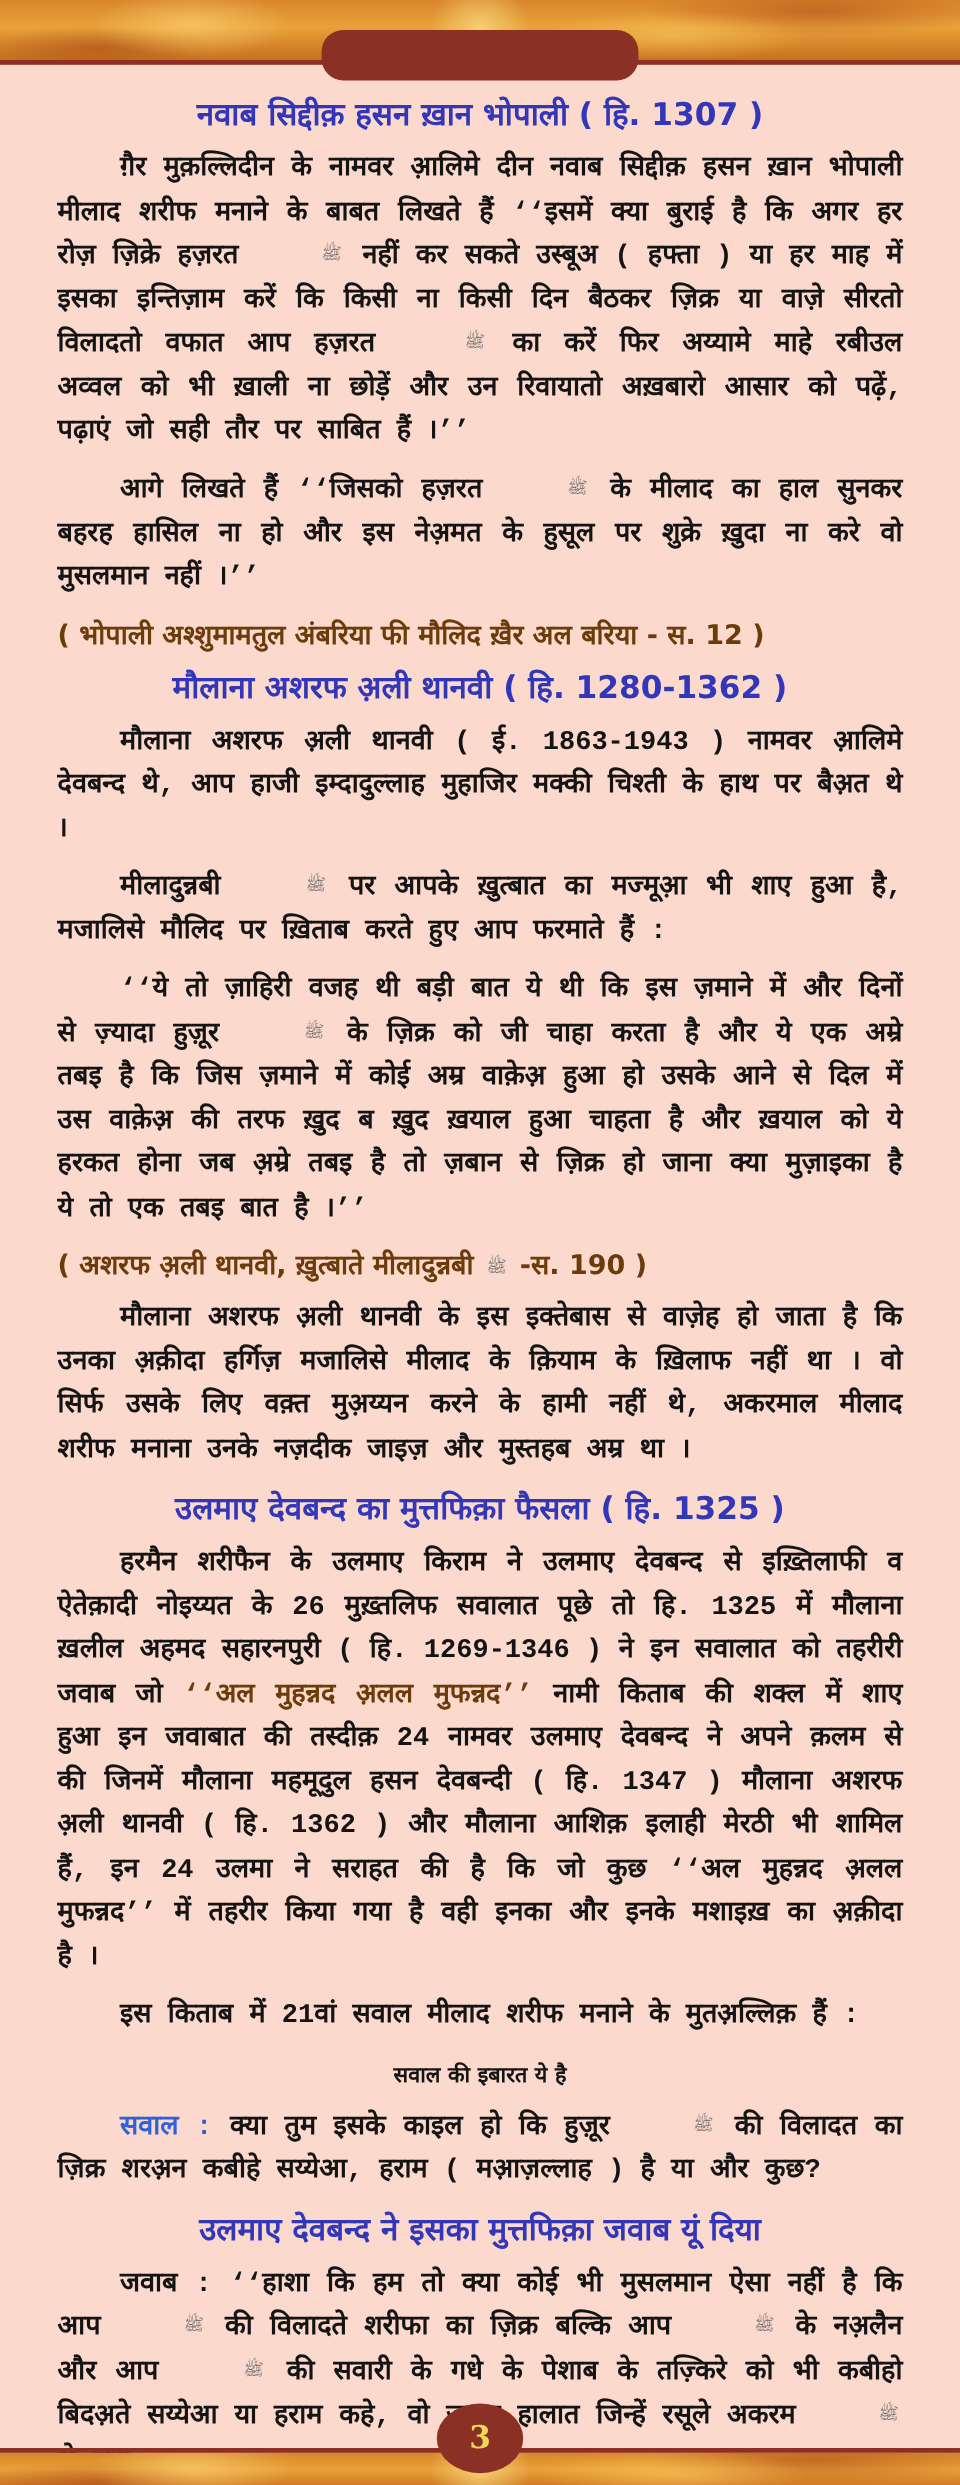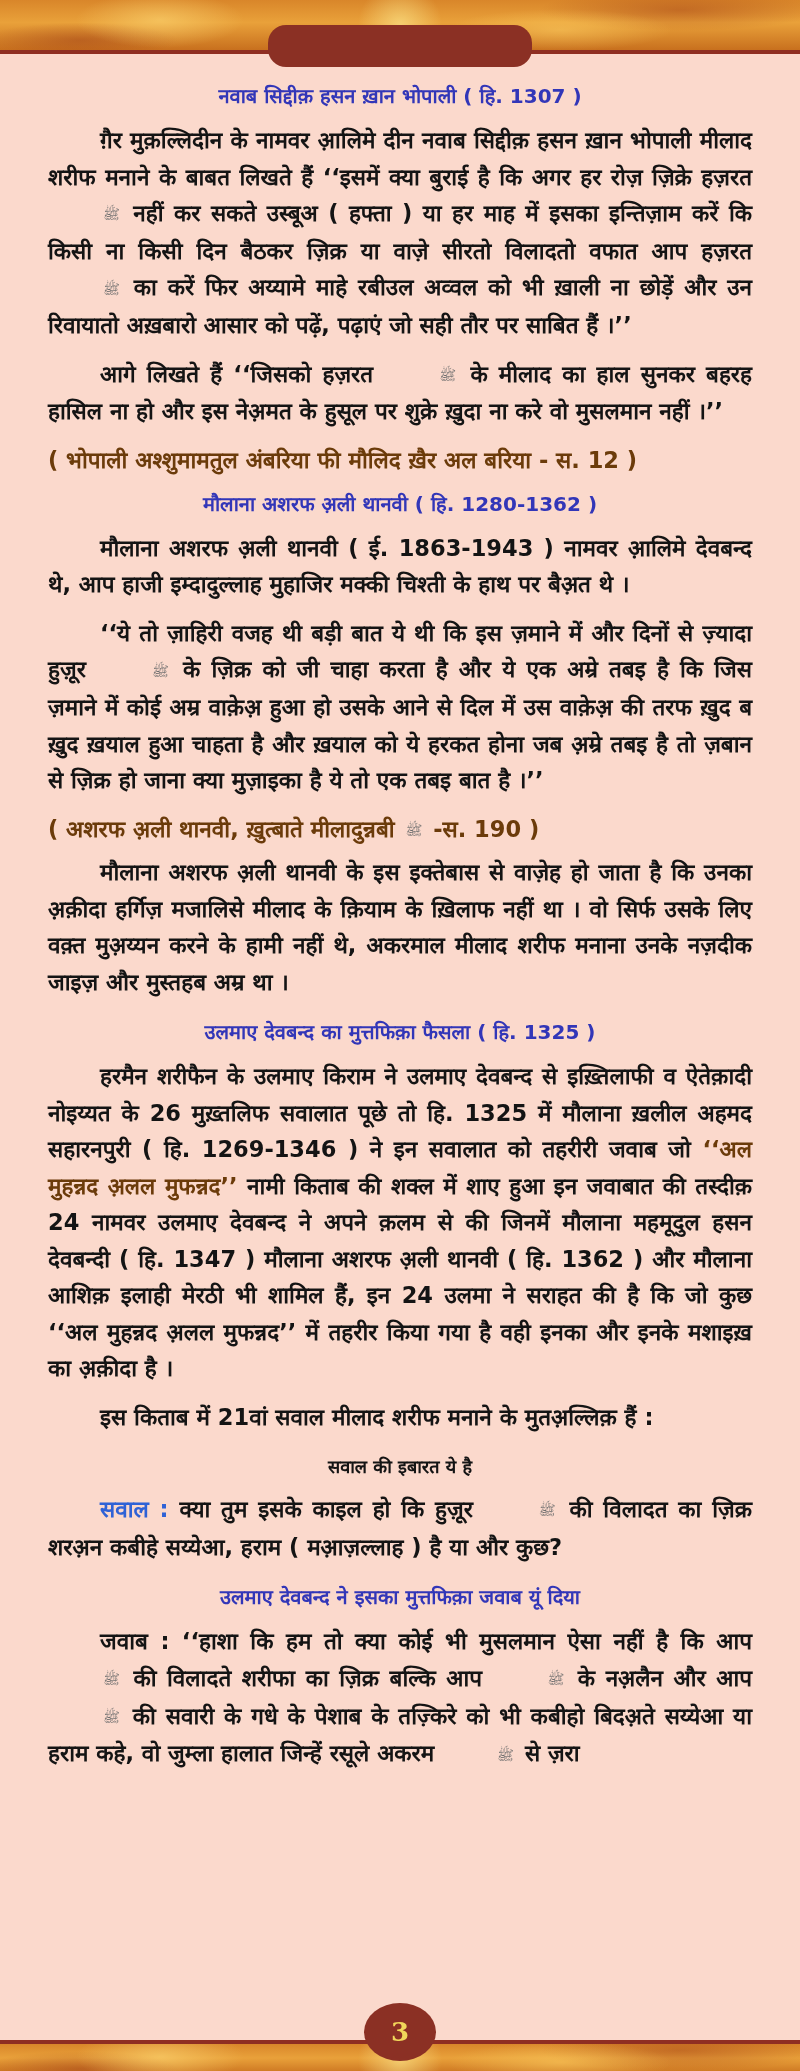--- a/index.html
+++ b/index.html
@@ -29,26 +29,27 @@
     position: absolute; top: 2003px; left: 364px; width: 72px; height: 58px;
     background: #8b3024; border-radius: 50%;
     color: #f1d65a; font-family: "DejaVu Serif", "Liberation Serif", serif;
     font-weight: bold; font-size: 26px; text-align: center; line-height: 58px;
   }
   .content {
     position: absolute; top: 76px; left: 48px; width: 704px;
   }
   .h {
     color: #3236b8; text-align: center; font-weight: bold;
-    font-size: 20px; line-height: 40px; margin: 0 0 6px 0;
+    font-size: 26px; line-height: 40px; margin: 0 0 6px 0;
   }
   .p {
     color: #141414; font-weight: bold; font-size: 22.5px; line-height: 36.5px;
     text-align: justify; text-align-last: left; margin: 0 0 12px 0;
     text-indent: 52px;
+    font-family: Liberation Mono, monospace;
   }
   .cite {
     color: #6b3b0a; font-weight: bold; font-size: 22.5px; line-height: 36px;
     margin: 0 0 6px 0;
   }
   .cite.center { }
   .cite.right { }
   .sub-h {
     color: #141414; font-weight: bold; font-size: 18px; line-height: 40px;
     text-align: center; margin: 0 0 4px 0;
@@ -68,20 +69,21 @@
 
 <div class="content">
 
   <div class="h">नवाब सिद्दीक़ हसन ख़ान भोपाली ( हि. 1307 )</div>
   <p class="p"><span>ग़ैर मुक़ल्लिदीन के नामवर आ़लिमे दीन नवाब सिद्दीक़ हसन ख़ान भोपाली मीलाद शरीफ मनाने के बाबत लिखते हैं ‘‘इसमें क्या बुराई है कि अगर हर रोज़ ज़िक्रे हज़रत</span> <span class="pbuh">ﷺ</span> <span>नहीं कर सकते उस्बूअ ( हफ्ता ) या हर माह में इसका इन्तिज़ाम करें कि किसी ना किसी दिन बैठकर ज़िक्र या वाज़े सीरतो विलादतो वफात आप हज़रत</span> <span class="pbuh">ﷺ</span> <span>का करें फिर अय्यामे माहे रबीउल अव्वल को भी ख़ाली ना छोड़ें और उन रिवायातो अख़बारो आसार को पढ़ें, पढ़ाएं जो सही तौर पर साबित हैं ।’’</span></p>
   <p class="p"><span>आगे लिखते हैं ‘‘जिसको हज़रत</span> <span class="pbuh">ﷺ</span> <span>के मीलाद का हाल सुनकर बहरह हासिल ना हो और इस नेअ़मत के हुसूल पर शुक्रे ख़ुदा ना करे वो मुसलमान नहीं ।’’</span></p>
   <div class="cite center">( भोपाली अश्शुमामतुल अंबरिया फी मौलिद ख़ैर अल बरिया - स. 12 )</div>
 
   <div class="h">मौलाना अशरफ अ़ली थानवी ( हि. 1280-1362 )</div>
   <p class="p">मौलाना अशरफ अ़ली थानवी ( ई. 1863-1943 ) नामवर आ़लिमे देवबन्द थे, आप हाजी इम्दादुल्लाह मुहाजिर मक्की चिश्ती के हाथ पर बैअ़त थे ।</p>
+  <p class="p"><span>मीलादुन्नबी</span> <span class="pbuh">ﷺ</span> <span>पर आपके ख़ुत्बात का मज्मूआ़ भी शाए हुआ है, मजालिसे मौलिद पर ख़िताब करते हुए आप फरमाते हैं :</span></p>
   <p class="p"><span>‘‘ये तो ज़ाहिरी वजह थी बड़ी बात ये थी कि इस ज़माने में और दिनों से ज़्यादा हुज़ूर</span> <span class="pbuh">ﷺ</span> <span>के ज़िक्र को जी चाहा करता है और ये एक अम्रे तबइ है कि जिस ज़माने में कोई अम्र वाक़ेअ़ हुआ हो उसके आने से दिल में उस वाक़ेअ़ की तरफ ख़ुद ब ख़ुद ख़याल हुआ चाहता है और ख़याल को ये हरकत होना जब अ़म्रे तबइ है तो ज़बान से ज़िक्र हो जाना क्या मुज़ाइका है ये तो एक तबइ बात है ।’’</span></p>
   <div class="cite right"><span>( अशरफ अ़ली थानवी, ख़ुत्बाते मीलादुन्नबी</span> <span class="pbuh">ﷺ</span> <span>-स. 190 )</span></div>
   <p class="p">मौलाना अशरफ अ़ली थानवी के इस इक्तेबास से वाज़ेह हो जाता है कि उनका अ़क़ीदा हर्गिज़ मजालिसे मीलाद के क़ियाम के ख़िलाफ नहीं था । वो सिर्फ उसके लिए वक़्त मुअ़य्यन करने के हामी नहीं थे, अकरमाल मीलाद शरीफ मनाना उनके नज़दीक जाइज़ और मुस्तहब अम्र था ।</p>
 
   <div class="h">उलमाए देवबन्द का मुत्तफिक़ा फैसला ( हि. 1325 )</div>
   <p class="p"><span>हरमैन शरीफैन के उलमाए किराम ने उलमाए देवबन्द से इख़्तिलाफी व ऐतेक़ादी नोइय्यत के 26 मुख़्तलिफ सवालात पूछे तो हि. 1325 में मौलाना ख़लील अहमद सहारनपुरी ( हि. 1269-1346 ) ने इन सवालात को तहरीरी जवाब जो</span> <span class="quote-title">‘‘अल मुहन्नद अ़लल मुफन्नद’’</span> <span>नामी किताब की शक्ल में शाए हुआ इन जवाबात की तस्दीक़ 24 नामवर उलमाए देवबन्द ने अपने क़लम से की जिनमें मौलाना महमूदुल हसन देवबन्दी ( हि. 1347 ) मौलाना अशरफ अ़ली थानवी ( हि. 1362 ) और मौलाना आशिक़ इलाही मेरठी भी शामिल हैं, इन 24 उलमा ने सराहत की है कि जो कुछ ‘‘अल मुहन्नद अ़लल मुफन्नद’’ में तहरीर किया गया है वही इनका और इनके मशाइख़ का अ़क़ीदा है ।</span></p>
   <p class="p">इस किताब में 21वां सवाल मीलाद शरीफ मनाने के मुतअ़ल्लिक़ हैं :</p>
   <div class="sub-h">सवाल की इबारत ये है</div>
   <p class="p"><span class="lbl-blue">सवाल :</span> <span>क्या तुम इसके काइल हो कि हुज़ूर</span> <span class="pbuh">ﷺ</span> <span>की विलादत का ज़िक्र शरअ़न कबीहे सय्येआ, हराम ( मआ़ज़ल्लाह ) है या और कुछ?</span></p>
 

